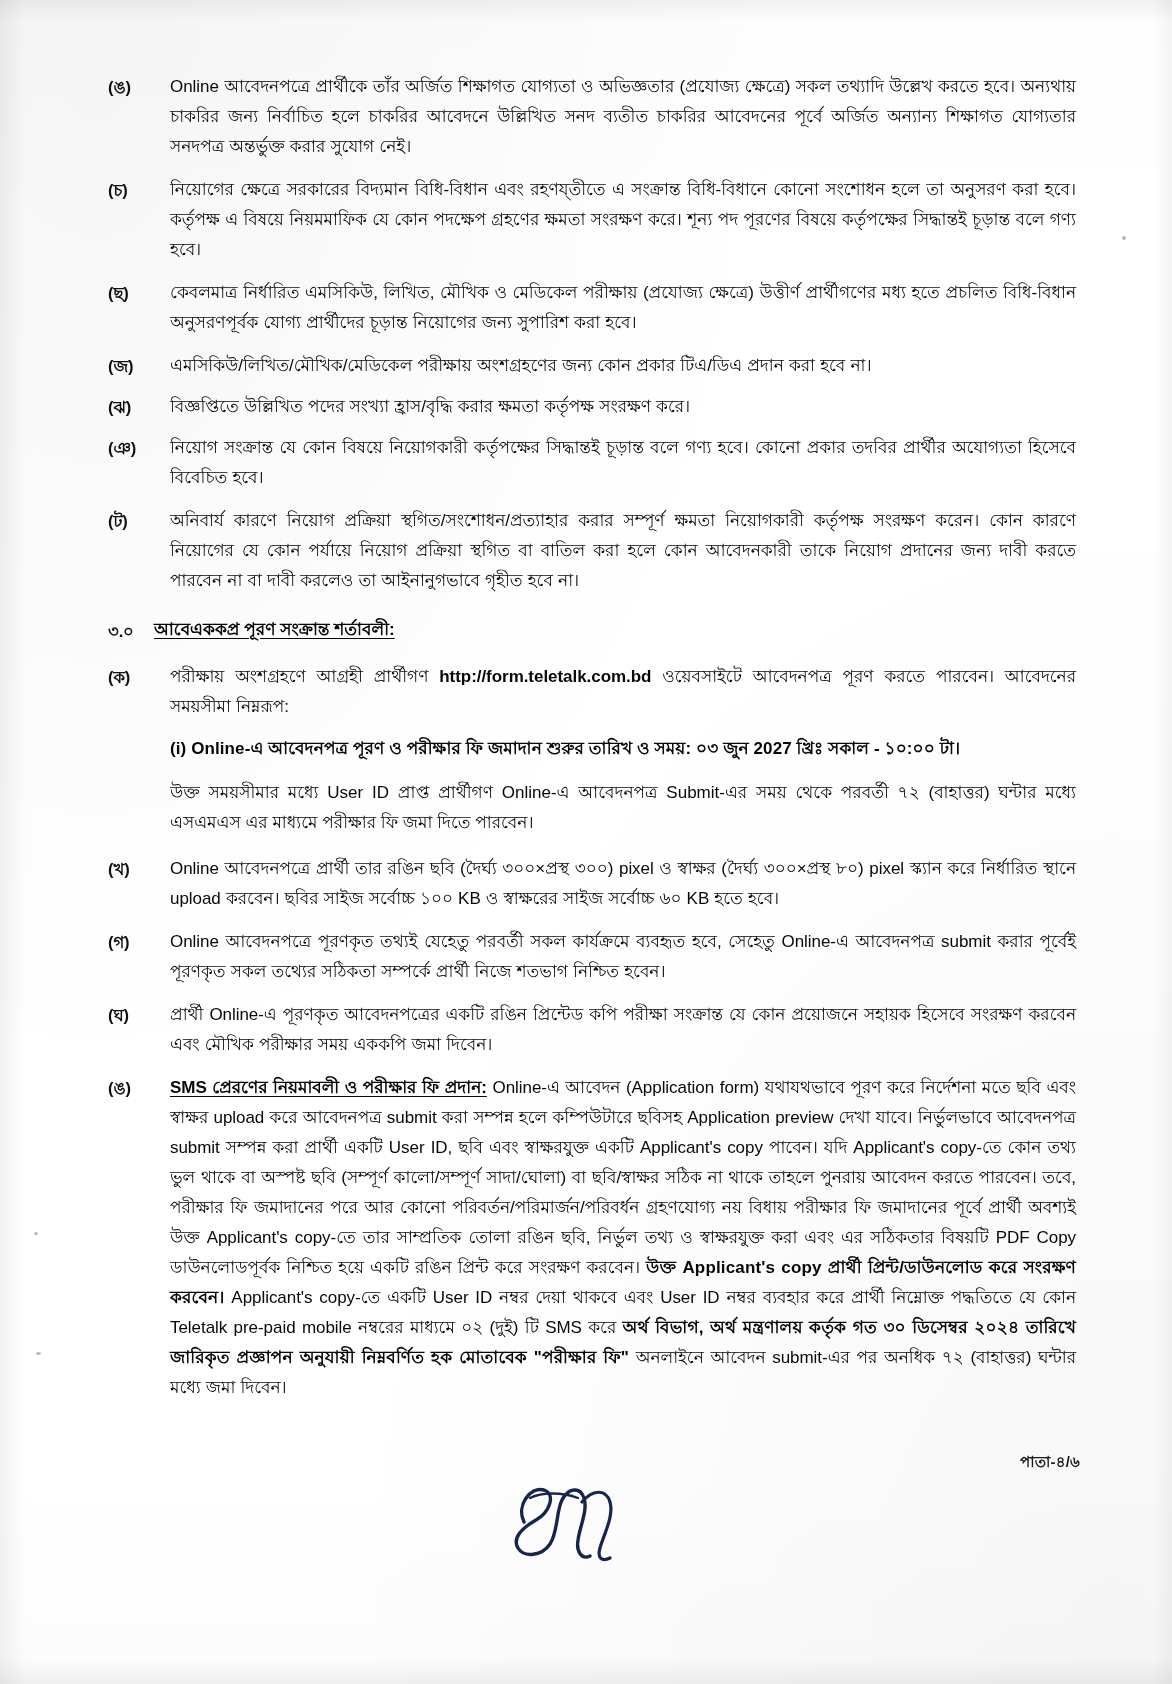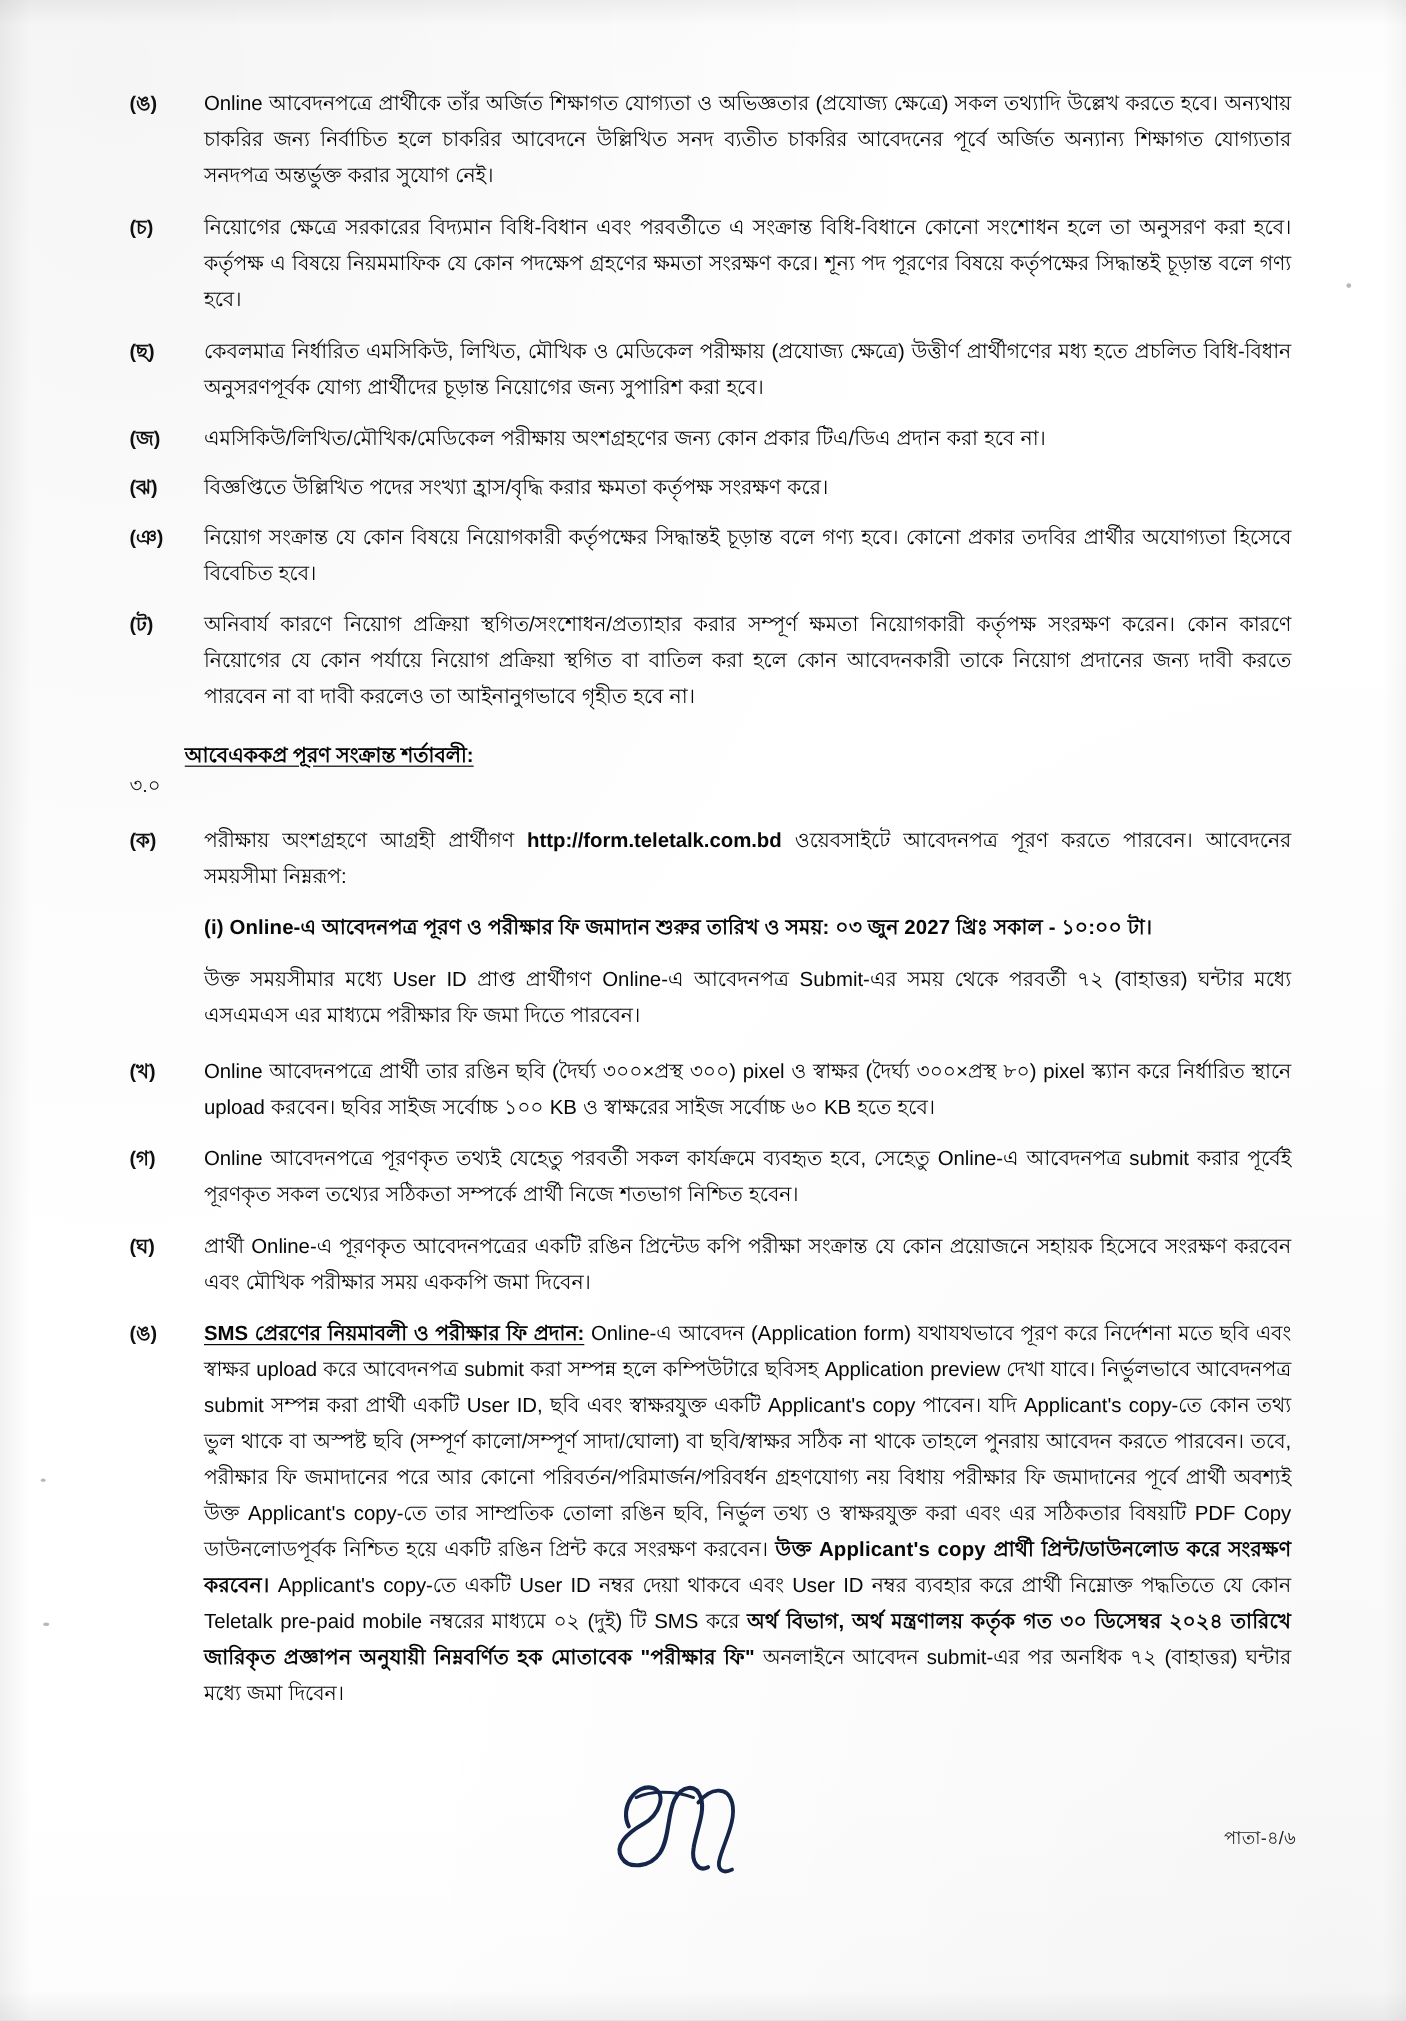--- a/index.html
+++ b/index.html
@@ -75,22 +75,21 @@
   .item.tight { margin-bottom: 11px; }
 
   .section-head {
     display: flex;
     align-items: flex-start;
     margin-top: 20px;
     margin-bottom: 16px;
   }
   .section-head .marker.num {
     font-size: 16.5px;
-    font-weight: 400;
-    margin-top: 24px;
+    font-weight: 700;
   }
   .section-title {
     font-size: 17px;
     line-height: 28px;
     font-weight: 700;
     text-decoration: underline;
     text-underline-offset: 3px;
     color: #060606;
   }
 
@@ -122,24 +121,25 @@
     position: absolute;
     left: 486px;
     top: 1476px;
     width: 170px;
     height: 92px;
   }
   .signature svg { display: block; }
   .page-num {
     position: absolute;
     right: 92px;
-    top: 1520px;
+    top: 1450px;
     font-size: 15px;
     color: #1a1a1a;
     letter-spacing: 0.2px;
+    font-weight: bold;
   }
 
   
   .speck {
     position: absolute;
     background: rgba(0,0,0,0.28);
     border-radius: 50%;
   }
 </style>
 </head>
@@ -158,21 +158,21 @@
 
   <div class="content">
 
     <div class="item">
       <div class="marker">(ঙ)</div>
       <div class="body">Online আবেদনপত্রে প্রার্থীকে তাঁর অর্জিত শিক্ষাগত যোগ্যতা ও অভিজ্ঞতার (প্রযোজ্য ক্ষেত্রে) সকল তথ্যাদি উল্লেখ করতে হবে। অন্যথায় চাকরির জন্য নির্বাচিত হলে চাকরির আবেদনে উল্লিখিত সনদ ব্যতীত চাকরির আবেদনের পূর্বে অর্জিত অন্যান্য শিক্ষাগত যোগ্যতার সনদপত্র অন্তর্ভুক্ত করার সুযোগ নেই।</div>
     </div>
 
     <div class="item">
       <div class="marker">(চ)</div>
-      <div class="body">নিয়োগের ক্ষেত্রে সরকারের বিদ্যমান বিধি-বিধান এবং পরবর্তীতে এ সংক্রান্ত বিধি-বিধানে কোনো সংশোধন হলে তা অনুসরণ করা হবে। কর্তৃপক্ষ এ বিষয়ে নিয়মমাফিক যে কোন পদক্ষেপ গ্রহণের ক্ষমতা সংরক্ষণ করে। শূন্য পদ পূরণের বিষয়ে কর্তৃপক্ষের সিদ্ধান্তই চূড়ান্ত বলে গণ্য হবে।</div>
+      <div class="body">নিয়োগের ক্ষেত্রে সরকারের বিদ্যমান বিধি-বিধান এবং রহণয্তীতে এ সংক্রান্ত বিধি-বিধানে কোনো সংশোধন হলে তা অনুসরণ করা হবে। কর্তৃপক্ষ এ বিষয়ে নিয়মমাফিক যে কোন পদক্ষেপ গ্রহণের ক্ষমতা সংরক্ষণ করে। শূন্য পদ পূরণের বিষয়ে কর্তৃপক্ষের সিদ্ধান্তই চূড়ান্ত বলে গণ্য হবে।</div>
     </div>
 
     <div class="item">
       <div class="marker">(ছ)</div>
       <div class="body">কেবলমাত্র নির্ধারিত এমসিকিউ, লিখিত, মৌখিক ও মেডিকেল পরীক্ষায় (প্রযোজ্য ক্ষেত্রে) উত্তীর্ণ প্রার্থীগণের মধ্য হতে প্রচলিত বিধি-বিধান অনুসরণপূর্বক যোগ্য প্রার্থীদের চূড়ান্ত নিয়োগের জন্য সুপারিশ করা হবে।</div>
     </div>
 
     <div class="item tight">
       <div class="marker">(জ)</div>
       <div class="body">এমসিকিউ/লিখিত/মৌখিক/মেডিকেল পরীক্ষায় অংশগ্রহণের জন্য কোন প্রকার টিএ/ডিএ প্রদান করা হবে না।</div>

